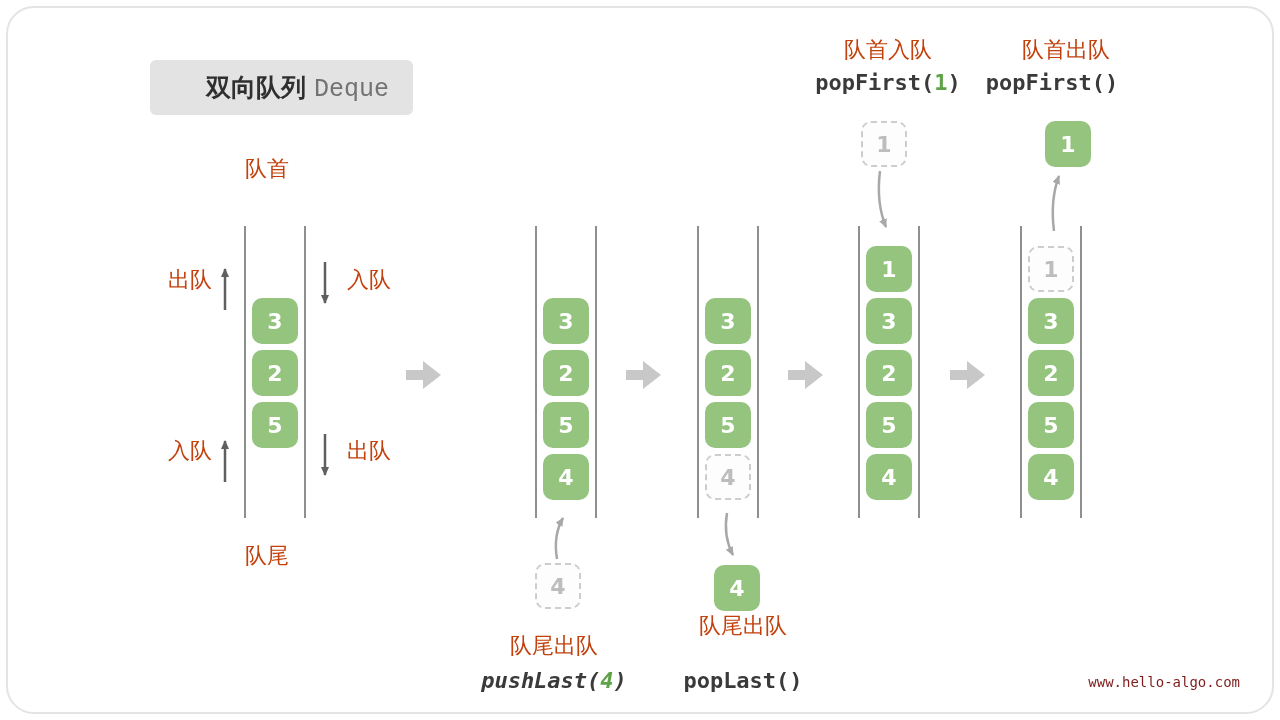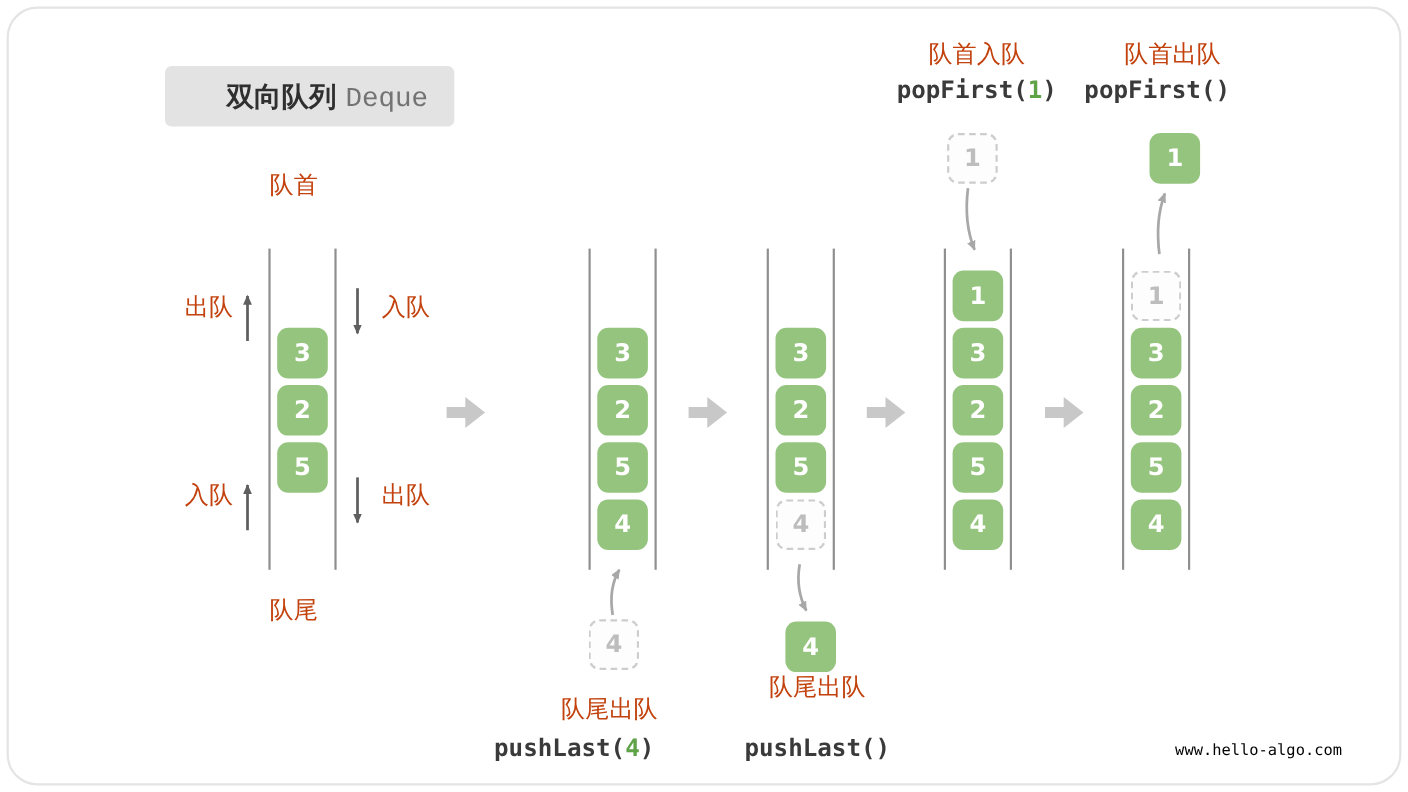--- a/index.html
+++ b/index.html
@@ -78,24 +78,24 @@
   }
   
   .r0 { top: 238px; } .r1 { top: 290px; } .r2 { top: 342px; } .r3 { top: 394px; } .r4 { top: 446px; }
   
   .c1 { left: 244px; } .c2 { left: 535px; } .c3 { left: 697px; } .c4 { left: 858px; } .c5 { left: 1020px; }
 
   .overlay { position: absolute; left: 0; top: 0; pointer-events: none; }
 
   .watermark {
     position: absolute;
-    right: 52px; bottom: 22px;
+    right: 32px; bottom: 22px;
     font-family: "DejaVu Sans Mono", "Liberation Mono", monospace;
     font-size: 14px;
-    color: #000000;
+    color: #7f1d1d;
   }
 </style>
 </head>
 <body>
 
 <div class="frame">
 
   <div class="badge">
     <span class="badge-zh">双向队列</span><span class="badge-en">Deque</span>
   </div>
@@ -140,31 +140,31 @@
   <div class="cell c1 r3">5</div>
 
   <div class="vline" style="left:527px;"></div>
   <div class="vline" style="left:587px;"></div>
   <div class="cell c2 r1">3</div>
   <div class="cell c2 r2">2</div>
   <div class="cell c2 r3">5</div>
   <div class="cell c2 r4">4</div>
   <div class="cell ghost" style="left:527px; top:555px;">4</div>
   <div class="zh cx" style="left:546px; top:624px;">队尾出队</div>
-  <div class="code cx" style="left:514px; top:658px;"><span>pushLast(</span><span class="arg">4</span><span>)</span></div>
+  <div class="code cx" style="left:546px; top:658px;font-style:italic;"><span>pushLast(</span><span class="arg">4</span><span>)</span></div>
 
   <div class="vline" style="left:689px;"></div>
   <div class="vline" style="left:749px;"></div>
   <div class="cell c3 r1">3</div>
   <div class="cell c3 r2">2</div>
   <div class="cell c3 r3">5</div>
   <div class="cell ghost c3 r4">4</div>
   <div class="cell" style="left:706px; top:557px;">4</div>
   <div class="zh cx" style="left:735px; top:604px;">队尾出队</div>
-  <div class="code cx" style="left:735px; top:658px;">pushLast()</div>
+  <div class="code cx" style="left:735px; top:658px;">popLast()</div>
 
   <div class="zh cx" style="left:880px; top:28px;">队首入队</div>
   <div class="code cx" style="left:880px; top:60px;"><span>popFirst(</span><span class="arg">1</span><span>)</span></div>
   <div class="cell ghost" style="left:853px; top:113px;">1</div>
   <div class="vline" style="left:850px;"></div>
   <div class="vline" style="left:910px;"></div>
   <div class="cell c4 r0">1</div>
   <div class="cell c4 r1">3</div>
   <div class="cell c4 r2">2</div>
   <div class="cell c4 r3">5</div>

